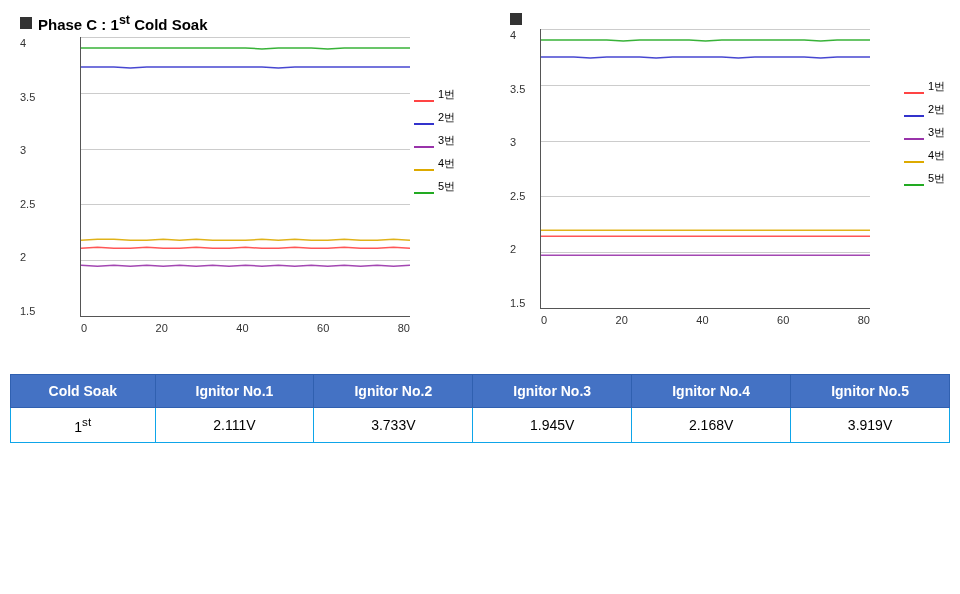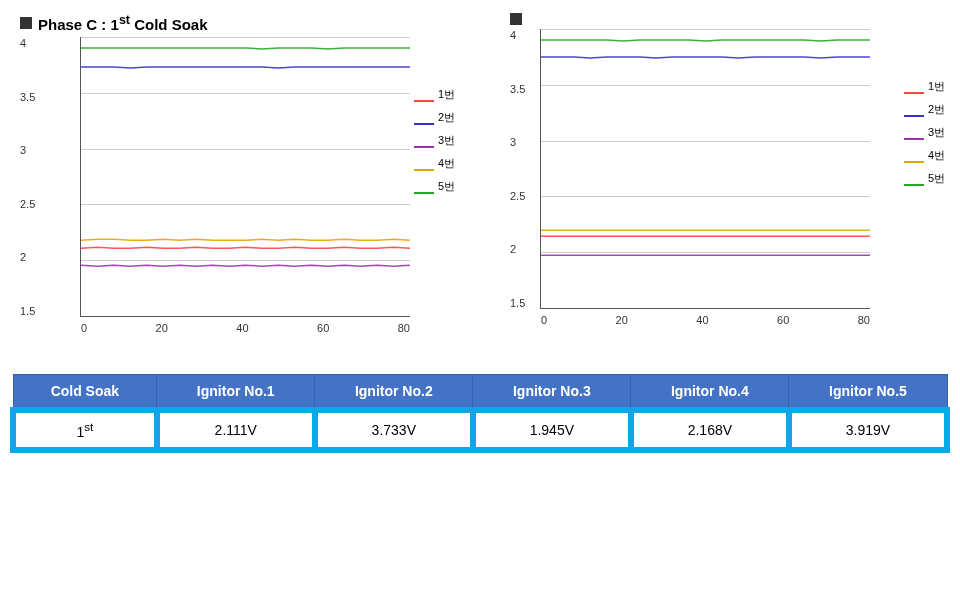--- a/index.html
+++ b/index.html
@@ -101,21 +101,21 @@
       background: #fff;
     }
 
     tbody tr:nth-child(even) {
       background: #DCE6F1;
     }
 
     tbody td {
       padding: 7px 12px;
       text-align: center;
-      border: 6px solid #0ea5e9;
+      border: 1px solid #0ea5e9;
       font-size: 14px;
     }
 
     tbody td:first-child {
       font-weight: normal;
     }
 
     .last-row td {
       background: #EEF2F9;
     }

